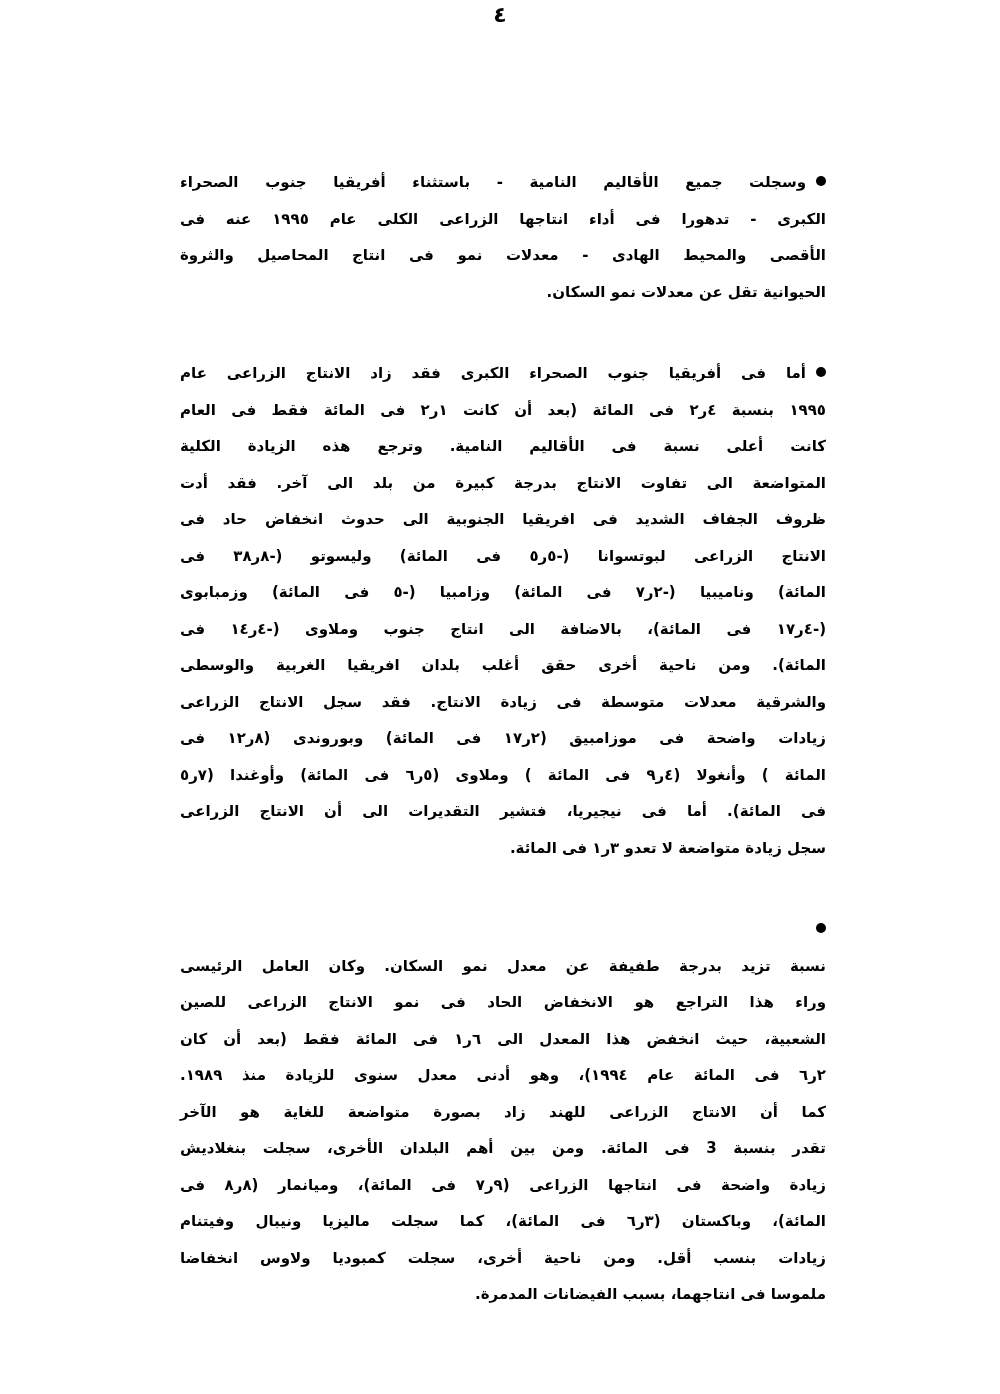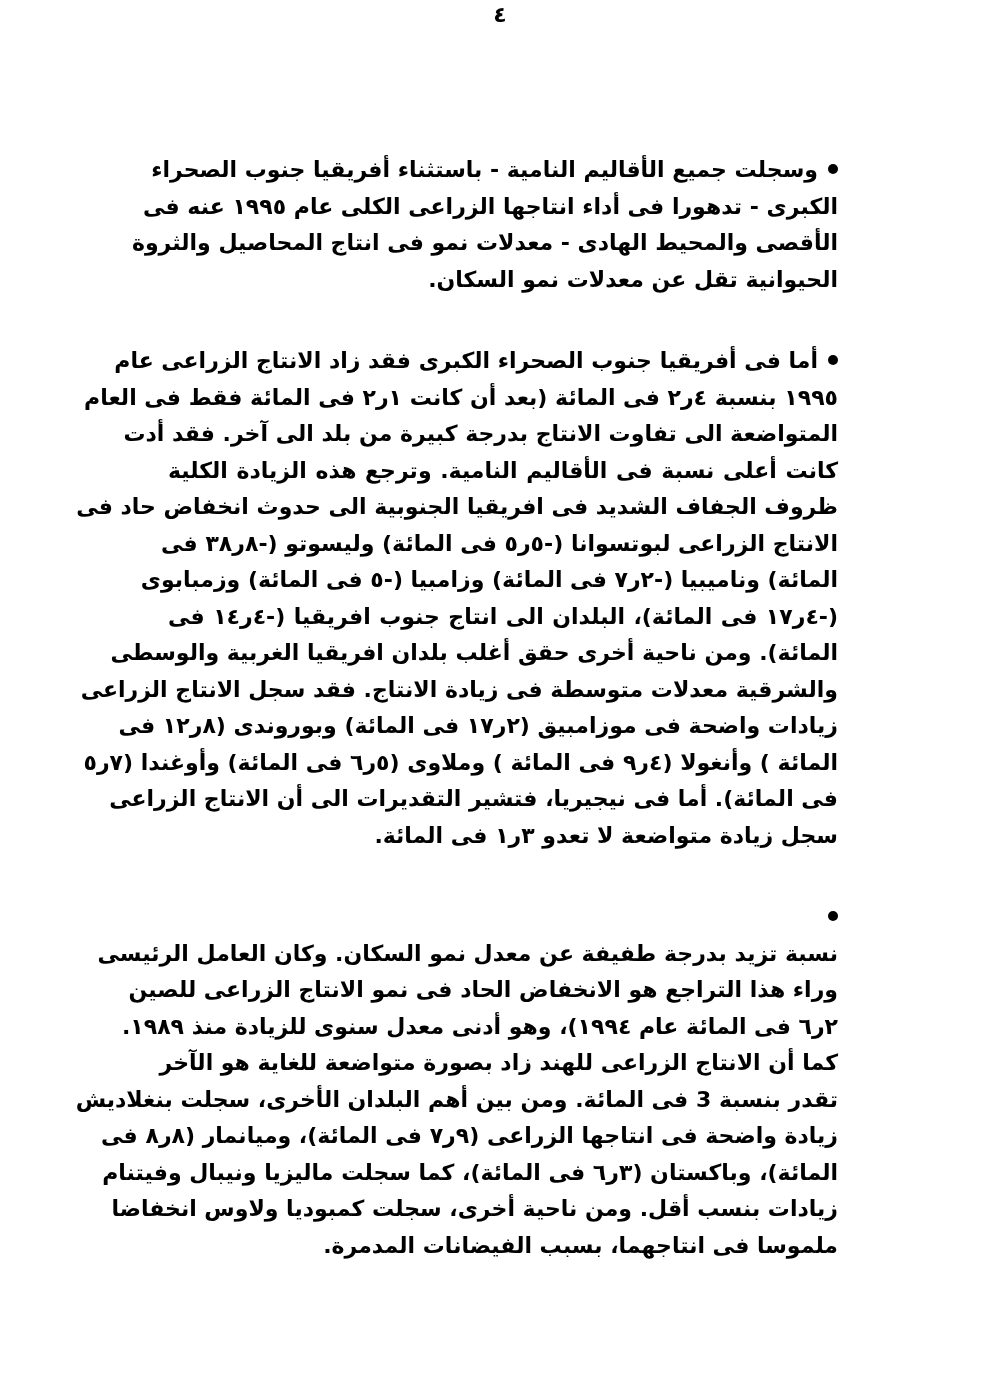--- a/index.html
+++ b/index.html
@@ -28,22 +28,22 @@
     .content {
       position: absolute;
       top: 152px;
       left: 168px;
       width: 670px;
       direction: rtl;
       text-align: justify;
       text-align-last: right;
     }
     .para {
-      margin: 0;
-      font-size: 22px;
+      margin: 12px;
+      font-size: 15px;
       font-weight: bold;
       line-height: 36.5px;
       letter-spacing: -0.3px;
     }
     .line {
       display: block;
       text-align: justify;
       text-align-last: justify;
       white-space: nowrap;
     }
@@ -74,38 +74,39 @@
   <p class="para p1">
     <span class="line"><span class="bullet"></span><span>وسجلت جميع الأقاليم النامية - باستثناء أفريقيا جنوب الصحراء</span></span>
     <span class="line">الكبرى - تدهورا فى أداء انتاجها الزراعى الكلى عام ١٩٩٥ عنه فى</span>
     <span class="line">الأقصى والمحيط الهادى - معدلات نمو فى انتاج المحاصيل والثروة</span>
     <span class="line last">الحيوانية تقل عن معدلات نمو السكان.</span>
   </p>
 
   <p class="para p2">
     <span class="line"><span class="bullet"></span><span>أما فى أفريقيا جنوب الصحراء الكبرى فقد زاد الانتاج الزراعى عام</span></span>
     <span class="line">١٩٩٥ بنسبة ٤ر٢ فى المائة (بعد أن كانت ١ر٢ فى المائة فقط فى العام</span>
+    <span class="line">كانت أعلى نسبة فى الأقاليم النامية. وترجع هذه الزيادة الكلية</span>
     <span class="line">المتواضعة الى تفاوت الانتاج بدرجة كبيرة من بلد الى آخر. فقد أدت</span>
-    <span class="line">كانت أعلى نسبة فى الأقاليم النامية. وترجع هذه الزيادة الكلية</span>
     <span class="line">ظروف الجفاف الشديد فى افريقيا الجنوبية الى حدوث انخفاض حاد فى</span>
     <span class="line">الانتاج الزراعى لبوتسوانا (-٥ر٥ فى المائة) وليسوتو (-٨ر٣٨ فى</span>
     <span class="line">المائة) وناميبيا (-٢ر٧ فى المائة) وزامبيا (-٥ فى المائة) وزمبابوى</span>
-    <span class="line">(-٤ر١٧ فى المائة)، البلدان الى انتاج جنوب افريقيا (-٤ر١٤ فى</span>
+    <span class="line">(-٤ر١٧ فى المائة)، بالاضافة الى انتاج جنوب وملاوى (-٤ر١٤ فى</span>
     <span class="line">المائة). ومن ناحية أخرى حقق أغلب بلدان افريقيا الغربية والوسطى</span>
     <span class="line">والشرقية معدلات متوسطة فى زيادة الانتاج. فقد سجل الانتاج الزراعى</span>
     <span class="line">زيادات واضحة فى موزامبيق (٢ر١٧ فى المائة) وبوروندى (٨ر١٢ فى</span>
     <span class="line">المائة ) وأنغولا (٤ر٩ فى المائة ) وملاوى (٥ر٦ فى المائة) وأوغندا (٧ر٥</span>
     <span class="line">فى المائة). أما فى نيجيريا، فتشير التقديرات الى أن الانتاج الزراعى</span>
     <span class="line last">سجل زيادة متواضعة لا تعدو ٣ر١ فى المائة.</span>
   </p>
 
   <p class="para p3">
     <span class="line"><span class="bullet"></span></span>
     <span class="line">نسبة تزيد بدرجة طفيفة عن معدل نمو السكان. وكان العامل الرئيسى</span>
     <span class="line">وراء هذا التراجع هو الانخفاض الحاد فى نمو الانتاج الزراعى للصين</span>
+    <span class="line">الشعبية، حيث انخفض هذا المعدل الى ٦ر١ فى المائة فقط (بعد أن كان</span>
     <span class="line">٢ر٦ فى المائة عام ١٩٩٤)، وهو أدنى معدل سنوى للزيادة منذ ١٩٨٩.</span>
     <span class="line">كما أن الانتاج الزراعى للهند زاد بصورة متواضعة للغاية هو الآخر</span>
     <span class="line">تقدر بنسبة 3 فى المائة. ومن بين أهم البلدان الأخرى، سجلت بنغلاديش</span>
     <span class="line">زيادة واضحة فى انتاجها الزراعى (٩ر٧ فى المائة)، وميانمار (٨ر٨ فى</span>
     <span class="line">المائة)، وباكستان (٣ر٦ فى المائة)، كما سجلت ماليزيا ونيبال وفيتنام</span>
     <span class="line">زيادات بنسب أقل. ومن ناحية أخرى، سجلت كمبوديا ولاوس انخفاضا</span>
     <span class="line last">ملموسا فى انتاجهما، بسبب الفيضانات المدمرة.</span>
   </p>
 
 </div>

